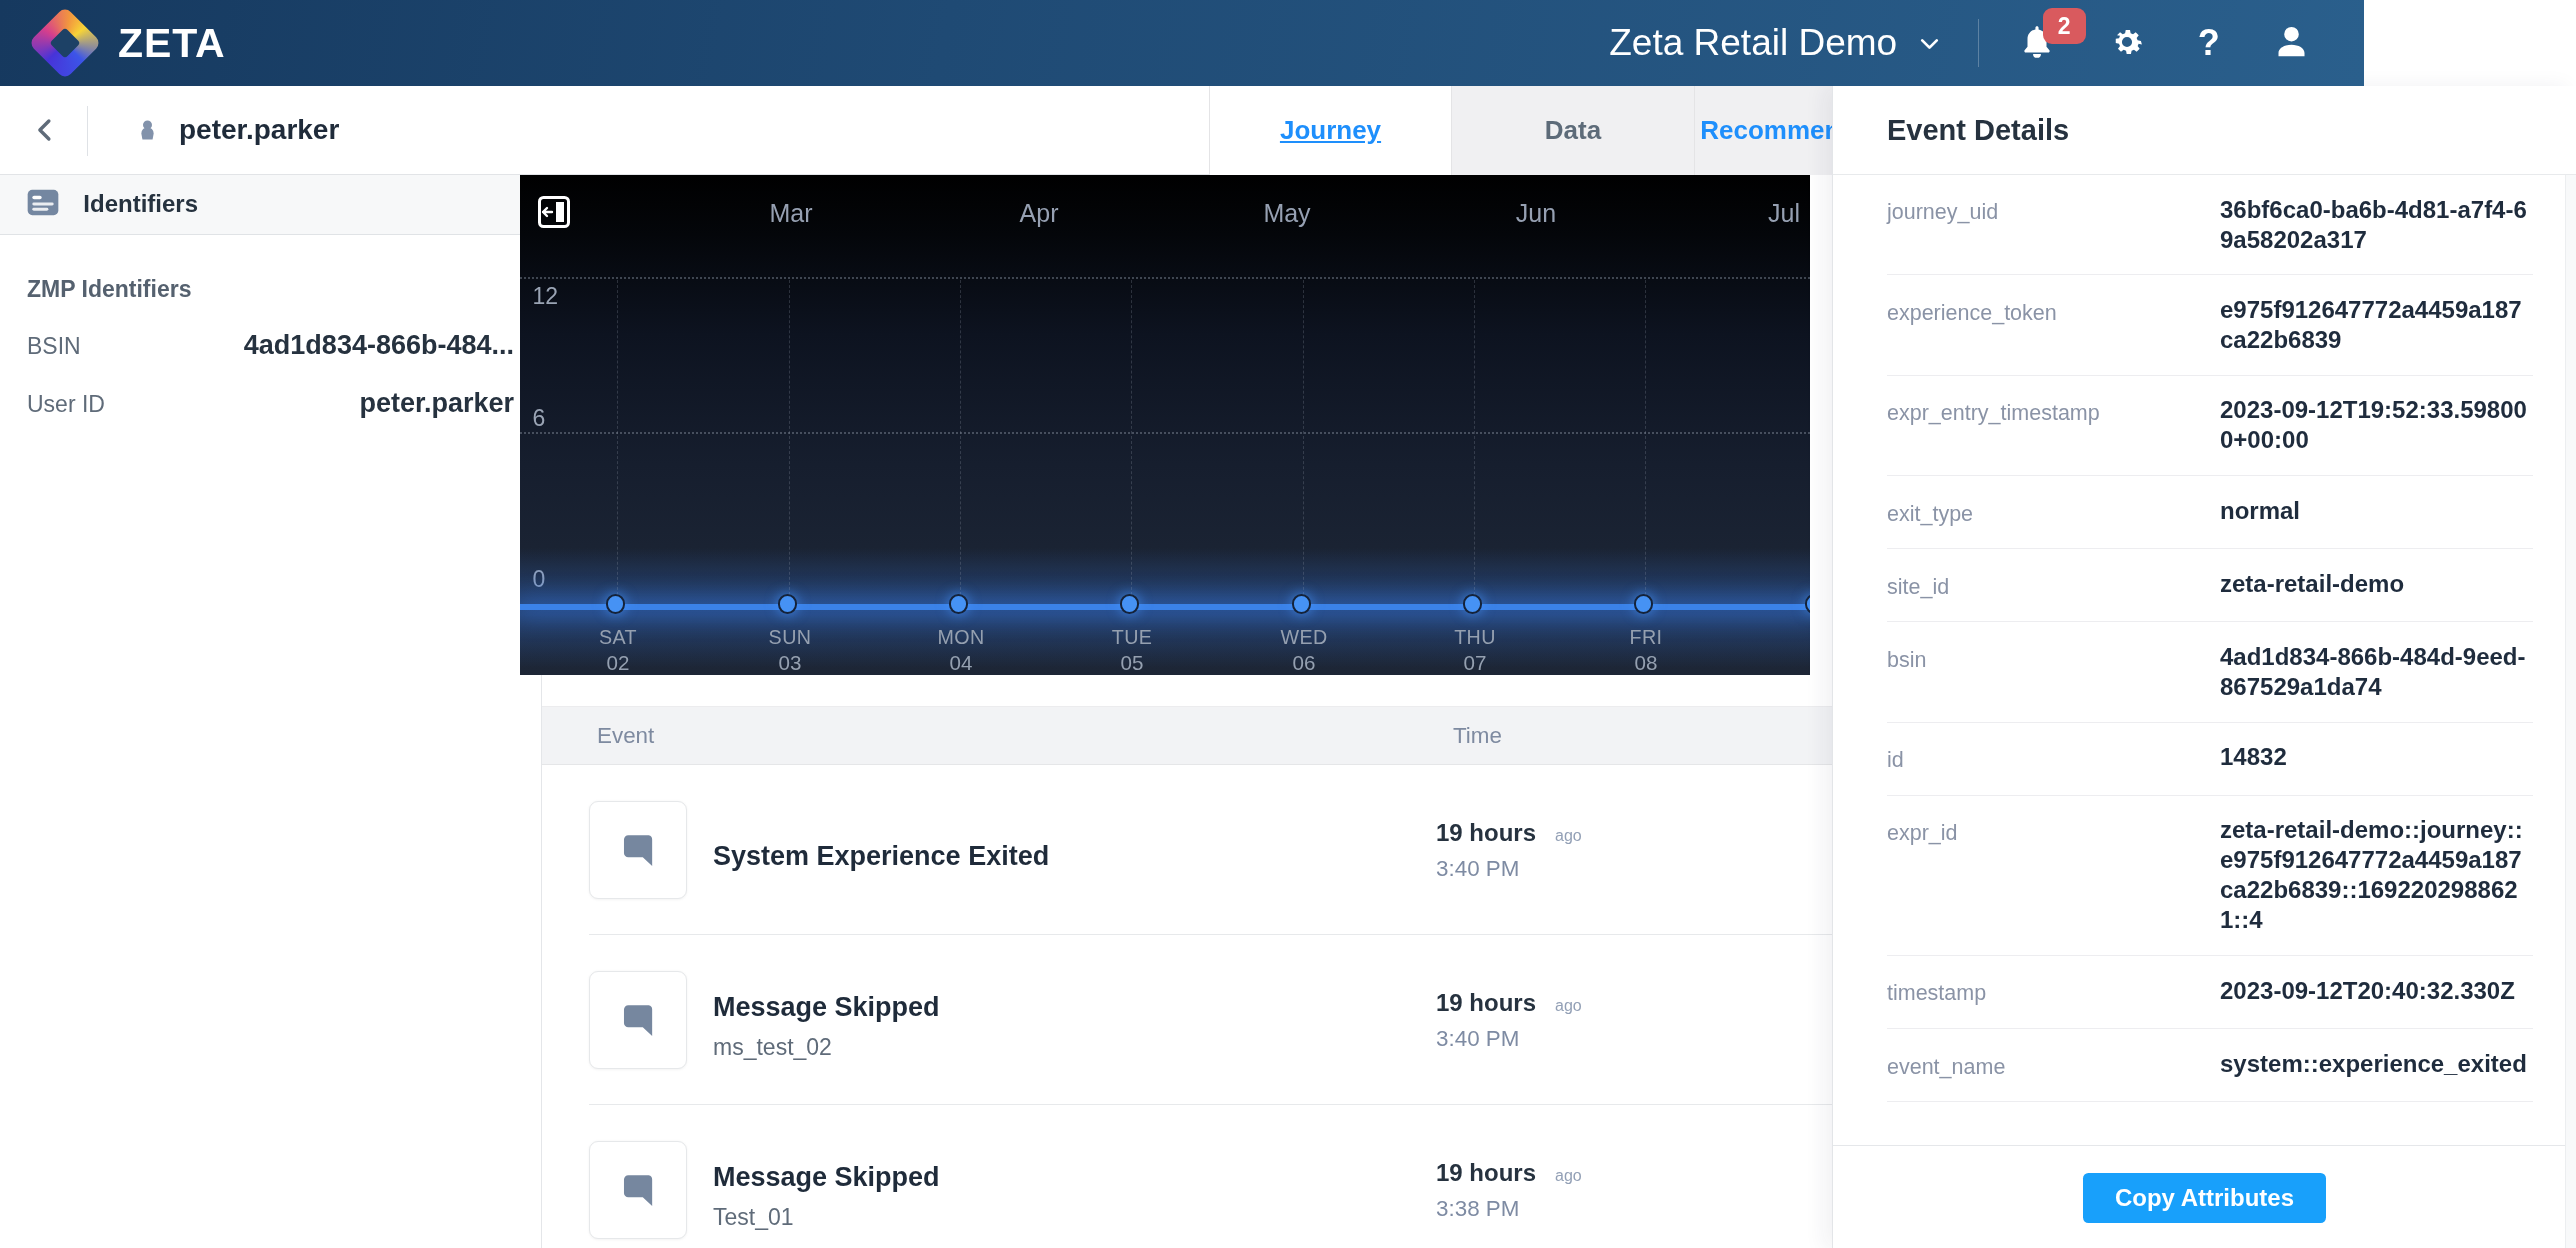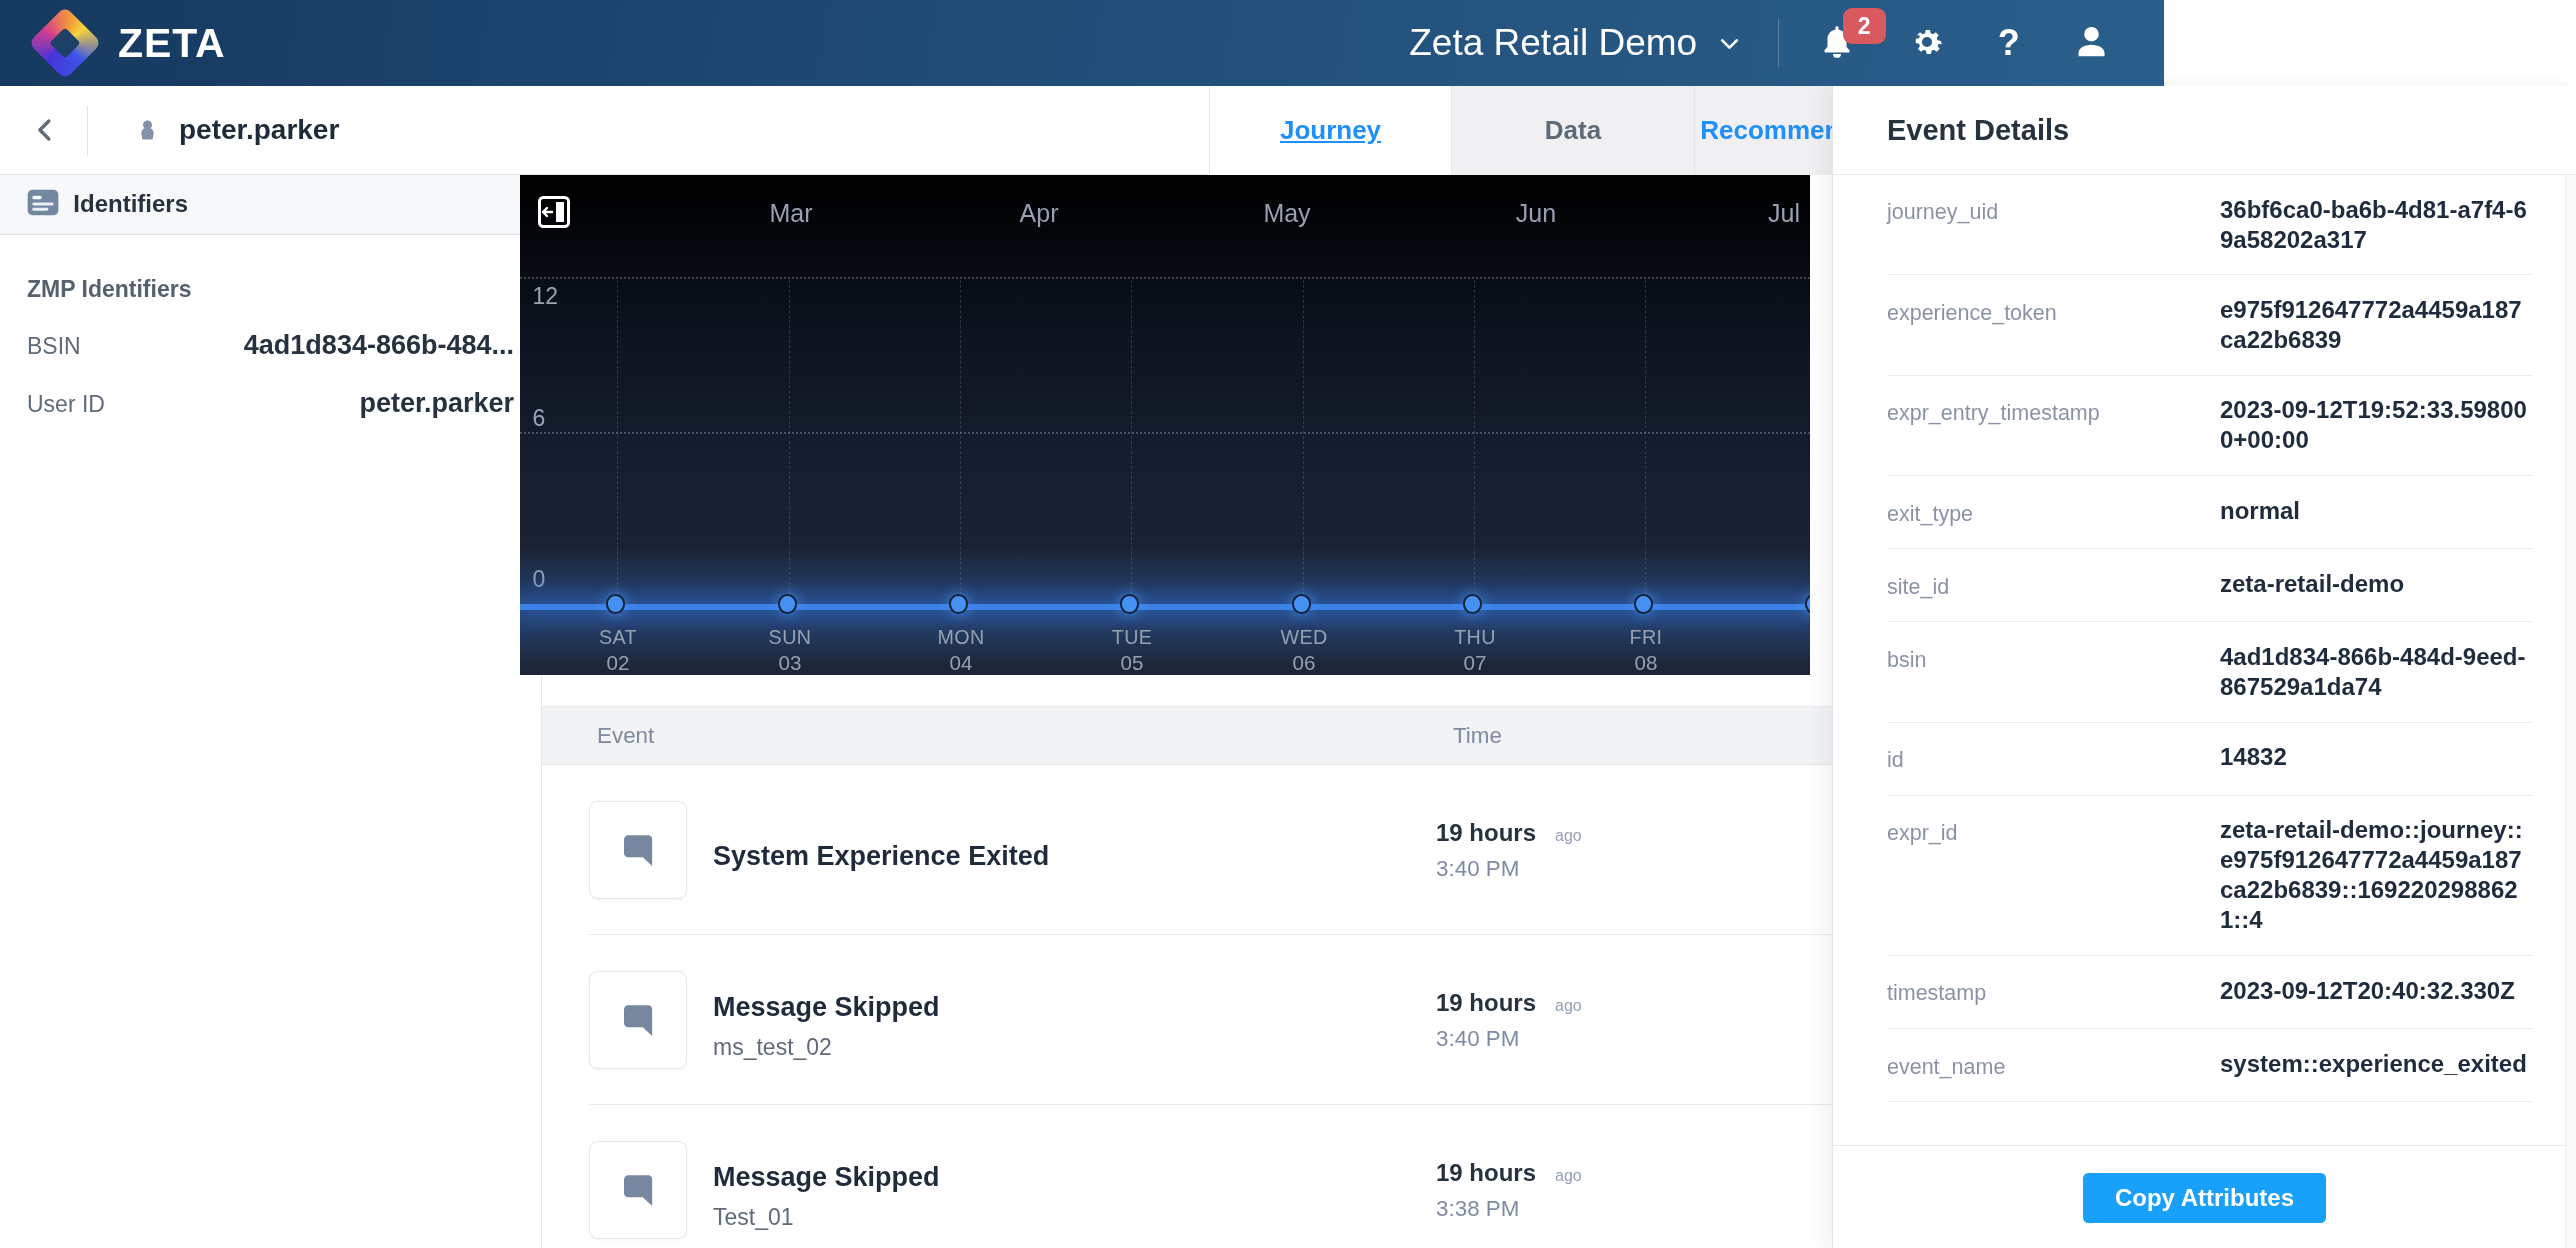--- a/index.html
+++ b/index.html
@@ -1,21 +1,21 @@
 <!DOCTYPE html>
 <html style="font-size:14.3px"><head>
 <meta charset="utf-8">
 <style>
   html,body{margin:0;padding:0;background:#fff;}
   *{box-sizing:border-box;}
   .app{position:relative;width:2576px;height:1249px;overflow:hidden;
        font-family:"Liberation Sans",sans-serif;color:#26323f;background:#fff;}
 
   
-  .topnav{position:absolute;left:0;top:0;width:2164px;height:86px;
+  .topnav{position:absolute;left:0;top:0;width:2364px;height:86px;
           background:linear-gradient(100deg,#16395f 0%,#1f4a74 40%,#2a5f8c 100%);
           display:flex;align-items:center;padding:0 39px;z-index:10;}
   .brand{display:flex;align-items:center;}
   .logo-diamond{width:52px;height:52px;transform:rotate(45deg);border-radius:8px;position:relative;
           background:conic-gradient(from 180deg,#4733d8 0%,#d63f8c 22%,#f2953f 40%,#f7d437 52%,#3c55e8 75%,#4733d8 100%);}
   .logo-diamond::after{content:"";position:absolute;inset:15px;border-radius:3.6px;background:#1d4166;}
   .brand-text{margin-left:27px;font-size:41px;font-weight:800;letter-spacing:0.9px;color:#fff;}
   .topnav-right{margin-left:auto;display:flex;align-items:center;}
   .account-switcher{display:flex;align-items:center;cursor:pointer;color:#fff;}
   .account-name{font-size:37px;font-weight:500;}
@@ -40,21 +40,21 @@
   .tab{width:243px;height:89px;display:flex;align-items:center;justify-content:center;
        font-size:26px;font-weight:600;cursor:pointer;}
   .tab-active{background:#fff;color:#1e8ffc;border-left:0.9px solid #e4e4e6;border-right:0.9px solid #e4e4e6;text-decoration:underline;}
   .tab-idle{background:#f0f0f2;color:#5d6b79;border-right:0.9px solid #e4e4e6;}
   .tab-idle-blue{background:#f0f0f2;color:#1e8ffc;}
 
   
   .sidebar{position:absolute;left:0;top:174px;width:542px;height:1074px;background:#fff;
            border-right:0.9px solid #e4e6e9;}
   .sidebar-head{height:61px;background:#f7f8f9;border-bottom:0.9px solid #e0e3e6;
-                display:flex;align-items:center;padding-left:27px;}
+                display:flex;align-items:center;padding-left:27px;gap:10px;}
   .sidebar-head-title{margin-left:14.3px;font-size:24px;font-weight:600;color:#26323f;}
   .sidebar-body{padding:41px 27px 0 27px;}
   .sidebar-section{font-size:23px;font-weight:600;color:#55616f;}
   .kv-row{display:flex;justify-content:space-between;align-items:baseline;margin-top:27px;}
   .kv-label{font-size:23px;color:#5f6b79;}
   .kv-value{font-size:27px;font-weight:600;color:#26323f;text-align:right;}
 
   
   .chart{position:absolute;left:520px;top:174px;width:1290px;height:501px;overflow:hidden;
          background:linear-gradient(180deg,#000 0%,#04060a 12%,#0d1320 32%,#161e2e 58%,#1b2434 78%,#1d2636 100%);}

